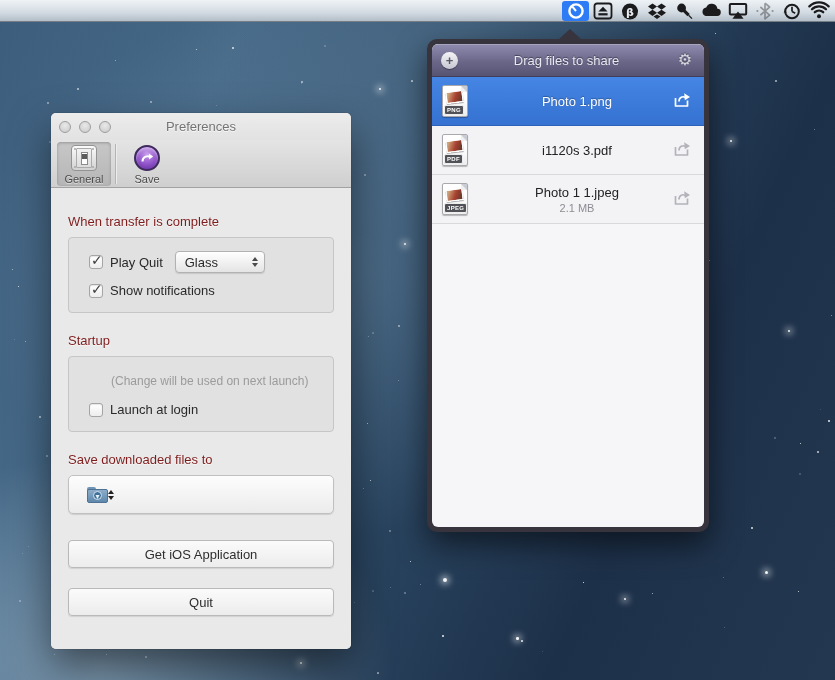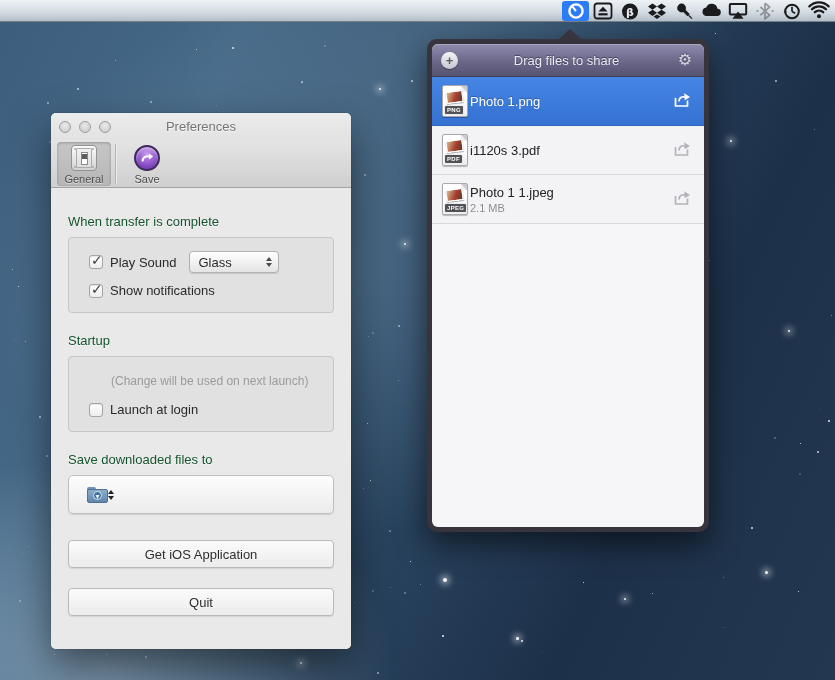--- a/index.html
+++ b/index.html
@@ -43,21 +43,21 @@
   .hdr-btn { width:17px; height:17px; border-radius:50%; flex:0 0 17px;
     background:linear-gradient(#f4f4f7,#c6c6d2); color:#5a5a66;
     display:flex; align-items:center; justify-content:center;
     font-size:13px; font-weight:bold; line-height:1; box-shadow:0 1px 1px rgba(0,0,0,.35); }
   #gear-btn { width:20px; flex:0 0 20px; background:none; box-shadow:none;
     color:#d6d6de; font-size:16px; text-shadow:0 -1px 1px rgba(0,0,0,.4); }
 
   .file-row { height:49px; display:flex; align-items:center; padding:0 12px 0 10px;
     background:#f3f3f6; border-bottom:1px solid #d8d8dd; cursor:default; }
   .file-row.selected { background:linear-gradient(#4585e3, #3572d2); border-bottom-color:#2d62b8; }
-  .file-info { flex:1; margin-left:2px; overflow:hidden; }
+  .file-info { flex:1; margin-left:14px; overflow:hidden;text-align:center; }
   .file-name { font-size:13px; font-weight:500; color:#222; line-height:17px; }
   .file-size { font-size:11px; color:#8c8c92; line-height:14px; }
   .selected .file-name { color:#fff; text-shadow:0 -1px 1px rgba(0,0,0,.3); }
   .selected .file-size { color:rgba(255,255,255,.85); }
   .share-glyph { color:#b3b3ba; flex:0 0 auto; }
   .selected .share-glyph { color:#fff; }
 
   .file-icon { position:relative; width:26px; height:32px; flex:0 0 26px;
     background:linear-gradient(160deg,#ffffff 55%, #ececec); border:1px solid #a9a9ad;
     border-radius:2px; box-shadow:0 1px 1px rgba(0,0,0,.25); }
@@ -96,21 +96,21 @@
     background:#fff; border:1px solid #8b8b8b; }
   .switch-knob { position:absolute; left:0.5px; top:0.5px; width:4.5px; height:5.5px; background:#5c5c5c; }
   .screw { position:absolute; width:2px; height:2px; background:#a7a7a7; border-radius:50%; }
 
   .about-icon { width:26px; height:26px; border-radius:50%;
     background:radial-gradient(circle at 50% 32%, #c9a0ec 0%, #9a5fd0 45%, #6f34ab 85%);
     border:2px solid #3f2a5e; display:flex; align-items:center; justify-content:center;
     box-shadow:inset 0 2px 3px rgba(255,255,255,.5); }
 
   #prefs-content { flex:1; padding:26px 17px 0; background:#e9e9e9; }
-  .section-label { font-size:13px; color:#14532d; font-weight:500; margin-bottom:8px;
+  .section-label { font-size:13px; color:#7f1d1d; font-weight:500; margin-bottom:8px;
     text-shadow:0 1px 0 rgba(255,255,255,.6); }
   .group-box { background:#e1e1e1; border:1px solid #c6c6c6; border-radius:4px;
     padding:13px 20px 14px; margin-bottom:20px; }
 
   .check-row { display:flex; align-items:center; }
   .check-row + .check-row { margin-top:10px; }
   .checkbox { position:relative; width:14px; height:14px; border-radius:3px; flex:0 0 14px;
     background:linear-gradient(#ffffff,#ededed); border:1px solid #a5a5a5;
     box-shadow:inset 0 1px 1px rgba(0,0,0,.1); margin-right:7px; }
   .checkbox.checked::after { content:"✓"; position:absolute; left:1px; top:-4px;
@@ -486,21 +486,21 @@
         </div>
         <div class="tool-label">Save</div>
       </div>
     </div>
 
     <div id="prefs-content">
       <div class="section-label">When transfer is complete</div>
       <div class="group-box">
         <div class="check-row">
           <span class="checkbox checked"></span>
-          <span class="check-label">Play Sound</span>
+          <span class="check-label">Play Quit</span>
           <div class="popup-small">
             <span class="popup-small-label">Glass</span>
             <span class="steppers">
               <span class="tri-up"></span>
                 <span class="tri-down"></span>
             </span>
           </div>
         </div>
         <div class="check-row">
           <span class="checkbox checked"></span>

